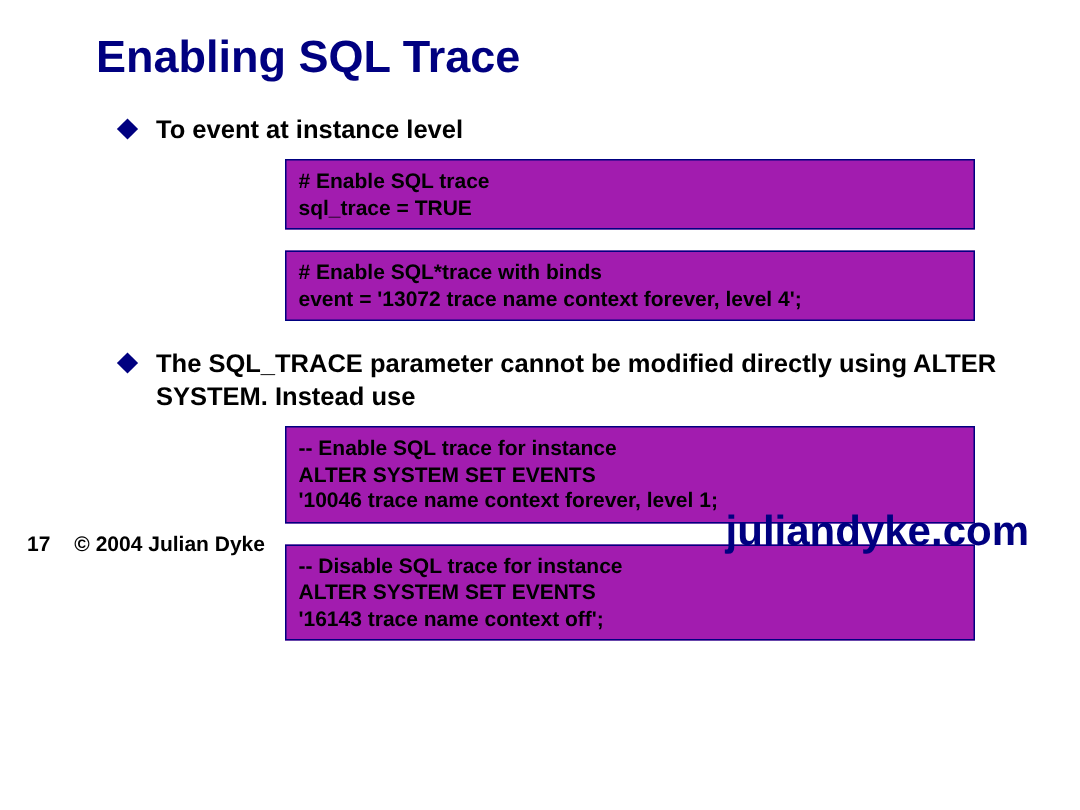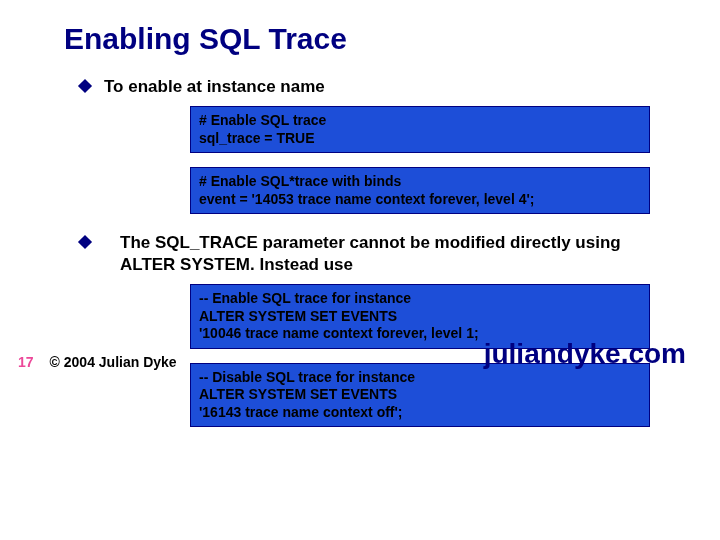--- a/index.html
+++ b/index.html
@@ -32,42 +32,41 @@
     top: 76px;
     width: 600px;
   }
   .bullet-row {
     display: flex;
     align-items: flex-start;
     margin-bottom: 8px;
   }
   .bullet-row.second {
     margin-top: 18px;
-    gap: 16px;
   }
   .diamond {
     width: 10px;
     height: 10px;
     background: #000080;
     transform: rotate(45deg);
     flex: 0 0 10px;
     margin-top: 5px;
     margin-right: 14px;
   }
   .bullet-text {
     font-size: 17px;
     font-weight: bold;
     line-height: 1.3;
     color: #000;
   }
   .code-box {
     margin-left: 110px;
     width: 460px;
     border: 1.5px solid #000080;
-    background: #1d4ed8;
+    background: #a21caf;
     padding: 5px 8px;
     font-size: 14px;
     font-weight: bold;
     font-family: Arial, Helvetica, sans-serif;
     line-height: 1.25;
     white-space: pre-line;
     color: #000;
     margin-bottom: 14px;
     box-sizing: border-box;
   }
@@ -82,21 +81,21 @@
     align-items: flex-end;
     justify-content: space-between;
   }
   .footer-left {
     display: flex;
     align-items: baseline;
   }
   .page-num {
     font-size: 14px;
     font-weight: bold;
-    color: #ec4899;
+    color: #000000;
     margin-right: 16px;
   }
   .copyright {
     font-size: 14px;
     font-weight: bold;
     color: #000;
   }
   .site {
     font-size: 28px;
     font-weight: bold;
@@ -107,27 +106,27 @@
 <body>
 
 <div class="slide">
 
   <div class="title">Enabling SQL Trace</div>
 
   <div class="content">
 
     <div class="bullet-row">
       <div class="diamond"></div>
-      <div class="bullet-text">To enable at instance name</div>
+      <div class="bullet-text">To event at instance level</div>
     </div>
 
     <div class="code-box"># Enable SQL trace
 sql_trace = TRUE</div>
     <div class="code-box"># Enable SQL*trace with binds
-event = '14053 trace name context forever, level 4';</div>
+event = '13072 trace name context forever, level 4';</div>
 
     <div class="bullet-row second">
       <div class="diamond"></div>
       <div class="bullet-text">The SQL_TRACE parameter cannot be modified directly using ALTER SYSTEM. Instead use</div>
     </div>
 
     <div class="code-box">-- Enable SQL trace for instance
 ALTER SYSTEM SET EVENTS
 '10046 trace name context forever, level 1;</div>
     <div class="code-box">-- Disable SQL trace for instance

